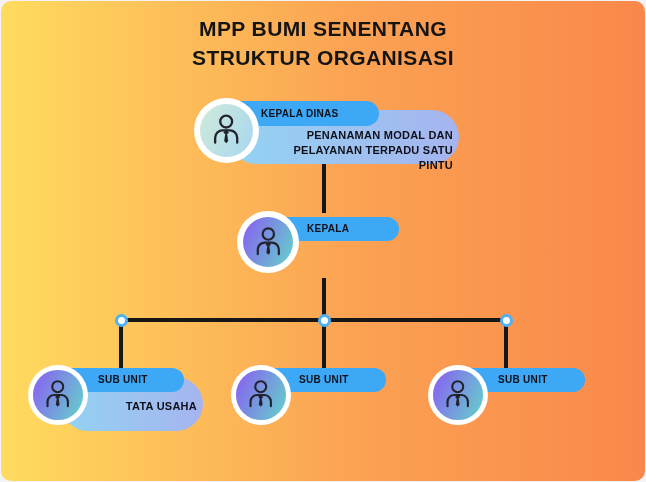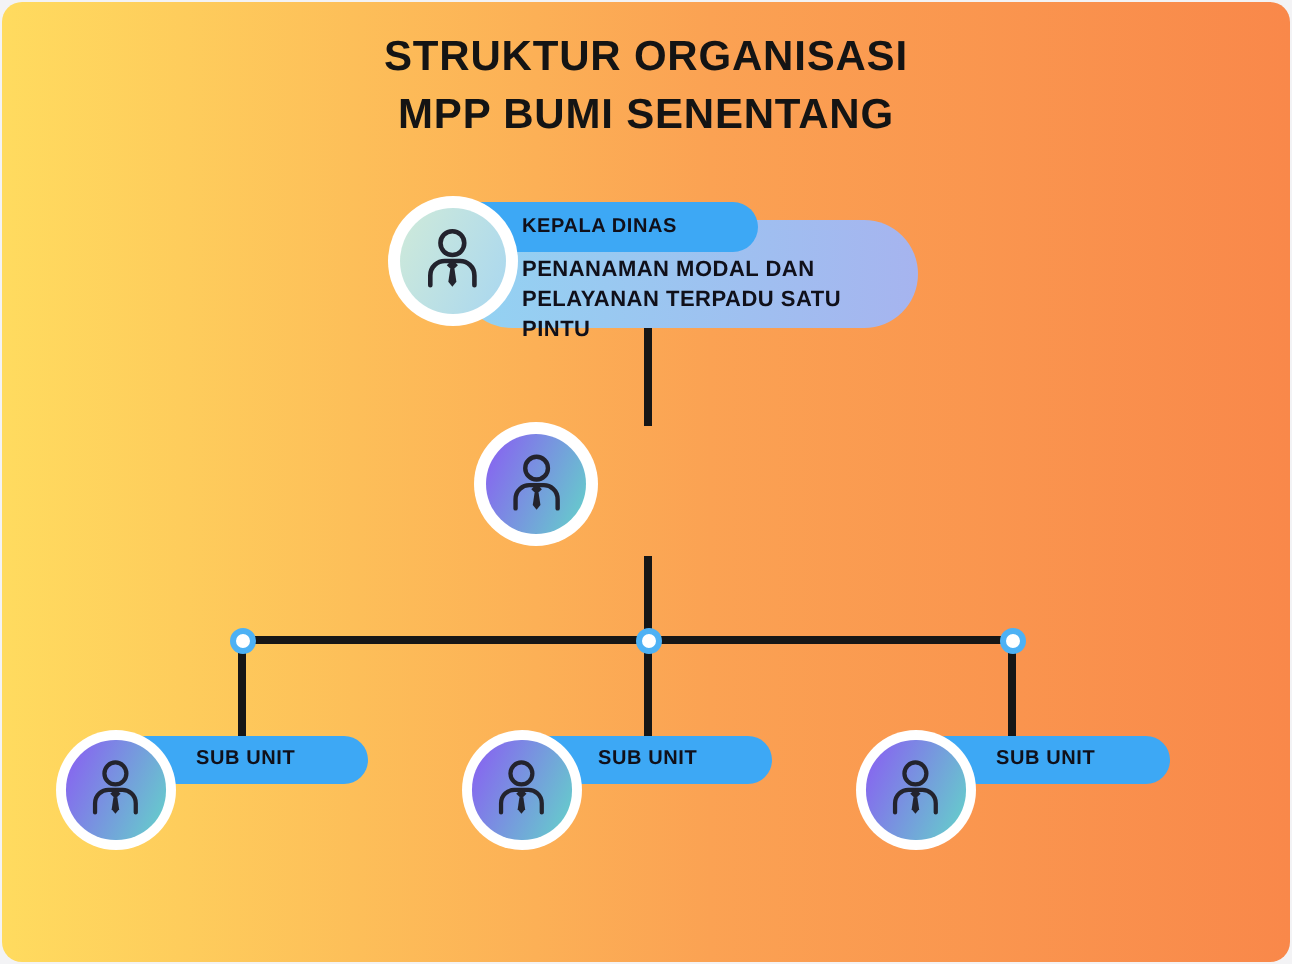--- a/index.html
+++ b/index.html
@@ -55,20 +55,21 @@
     z-index: 1;
     box-sizing: border-box;
   }
   .sub-text {
     font-size: 11px;
     font-weight: bold;
     letter-spacing: 0.25px;
     line-height: 15px;
     color: var(--node-text);
     white-space: pre-line;
+    text-align: right;
   }
   .title-pill {
     position: absolute;
     border-radius: 13px;
     background: var(--title-pill);
     z-index: 2;
     box-sizing: border-box;
     font-size: 10px;
     font-weight: bold;
     letter-spacing: 0.3px;
@@ -113,22 +114,22 @@
         <path d="M18.9 24.4 L17.9 31.2 L20 33.7 L22.1 31.2 L21.1 24.4 Z"></path>
       </g>
     </g>
   </defs>
 </svg>
 
 <div class="stage">
   <div class="canvas">
 
     <div class="main-title">
+      <div>MPP BUMI SENENTANG</div>
       <div>STRUKTUR ORGANISASI</div>
-      <div>MPP BUMI SENENTANG</div>
     </div>
 
     <div class="vline" style="left:321px; top:161px; height:51px;"></div>
     <div class="vline" style="left:321px; top:277px; height:42px;"></div>
     <div class="hline" style="left:118px; top:317px; width:389px;"></div>
     <div class="vline" style="left:118px; top:319px; height:48px;"></div>
     <div class="vline" style="left:321px; top:319px; height:48px;"></div>
     <div class="vline" style="left:503px; top:319px; height:48px;"></div>
     <div class="dot" style="left:113.5px; top:312.5px;"></div>
     <div class="dot" style="left:316.5px; top:312.5px;"></div>
@@ -145,30 +146,36 @@
       <div class="avatar avatar-green" style="left:193px; top:97px; width:65px; height:65px;">
         <div class="avatar-inner">
           <svg viewBox="0 0 40 40">
               <use href="#person-glyph"></use>
             </svg>
         </div>
       </div>
     </div>
 
     <div class="node">
+      <div class="title-pill" style="left:270px; top:216px; width:128px; height:24px; line-height:24px; padding-left:36px;">
+        <span>KEPALA</span>
+      </div>
       <div class="avatar avatar-purple" style="left:236px; top:210px; width:62px; height:62px;">
         <div class="avatar-inner">
           <svg viewBox="0 0 40 40">
               <use href="#person-glyph"></use>
             </svg>
         </div>
       </div>
     </div>
 
     <div class="node">
+      <div class="sub-pill" style="left:60px; top:376px; width:142px; height:54px; padding:22px 6px 0 37px;">
+        <div class="sub-text">TATA USAHA</div>
+      </div>
       <div class="title-pill" style="left:60px; top:367px; width:123px; height:24px; line-height:24px; padding-left:37px;">
         <span>SUB UNIT</span>
       </div>
       <div class="avatar avatar-purple" style="left:27px; top:364px; width:60px; height:60px;">
         <div class="avatar-inner">
           <svg viewBox="0 0 40 40">
               <use href="#person-glyph"></use>
             </svg>
         </div>
       </div>

